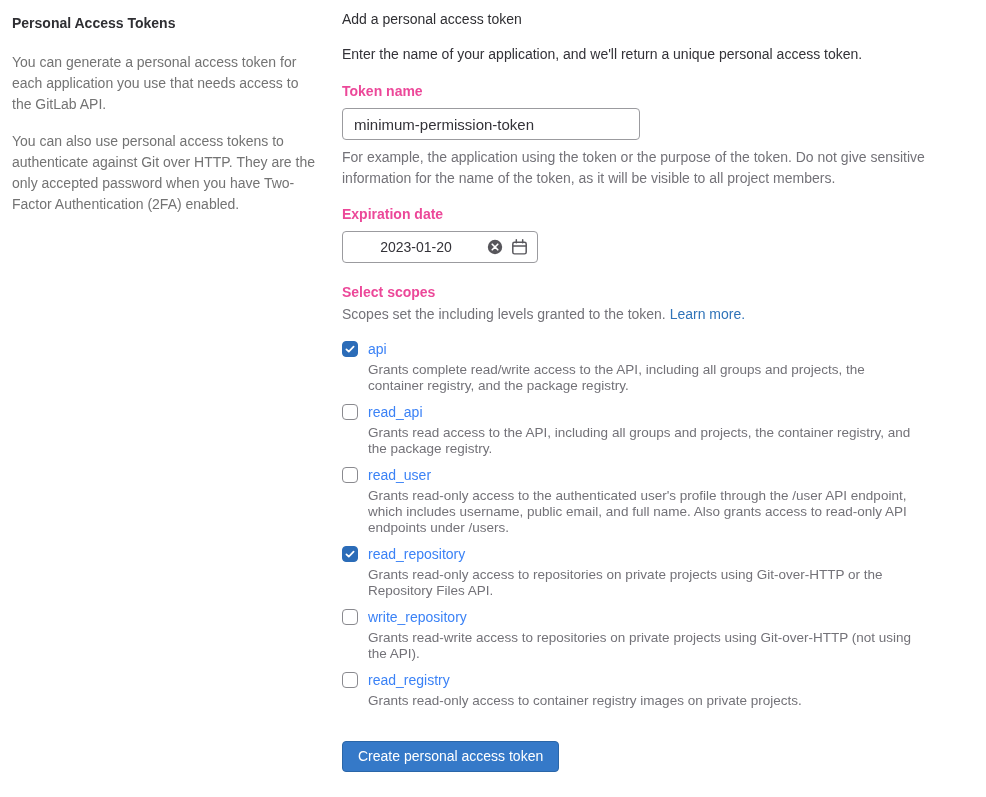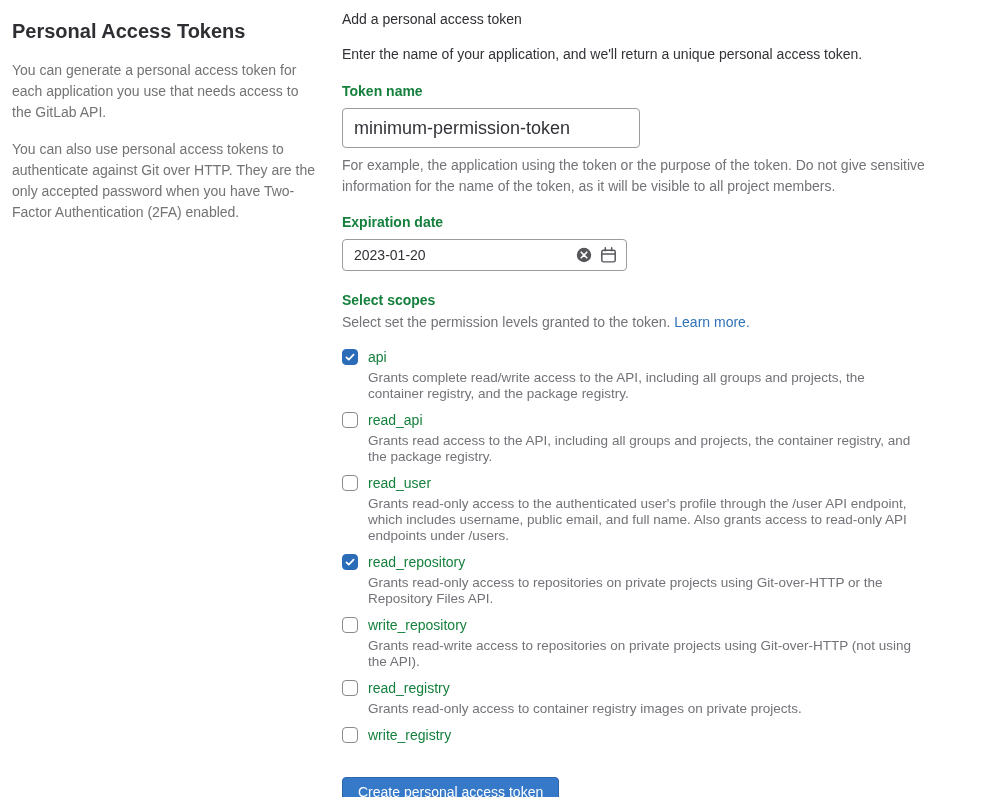--- a/index.html
+++ b/index.html
@@ -13,24 +13,24 @@
     color: #333238;
     overflow: hidden;
   }
   .layout {
     display: flex;
     padding: 10px 12px 0 12px;
   }
   
   .left-col { width: 303px; margin-right: 27px; flex-shrink: 0; }
   .page-title {
-    font-size: 20px;
+    font-size: 14px;
     font-weight: 700;
     color: #2f2f33;
-    margin: 8px 0 15px 0;
+    margin: 0 0 15px 0;
     line-height: 27px;
   }
   .left-col p {
     margin: 0 0 16px 0;
     line-height: 21px;
     color: #737373;
   }
   
   .right-col { width: 622px; }
   .section-heading {
@@ -41,55 +41,56 @@
     line-height: 19px;
   }
   .section-sub {
     margin: 15px 0 17px 0;
     line-height: 21px;
     color: #333238;
   }
   .field-label {
     display: block;
     font-weight: 700;
-    color: #15803d;
+    color: #ec4899;
     line-height: 19px;
     margin-bottom: 7px;
   }
   .text-input {
     display: block;
     width: 298px;
-    height: 40px;
+    height: 32px;
     border: 1px solid #9b9b9f;
     border-radius: 4px;
     padding: 0 11px;
     font-family: "Liberation Sans", sans-serif;
-    font-size: 18px;
+    font-size: 15px;
     color: #333238;
     background: #fff;
     outline: none;
   }
   .help-text {
     margin: 7px 0 0 0;
     color: #737278;
     line-height: 21px;
     max-width: 622px;
   }
   .group-gap-lg { margin-top: 16px; }
   .group-gap-xl { margin-top: 20px; }
   
   .date-field {
-    width: 285px;
+    width: 196px;
     height: 32px;
     border: 1px solid #9b9b9f;
     border-radius: 4px;
     display: flex;
     align-items: center;
     padding: 0 9px 0 11px;
     background: #fff;
+    text-align: center;
   }
   .date-value { flex: 1; color: #333238; }
   .icon-btn {
     border: none;
     background: transparent;
     padding: 0;
     margin-left: 8px;
     width: 17px;
     height: 17px;
     display: flex;
@@ -116,21 +117,21 @@
     justify-content: center;
     cursor: pointer;
   }
   .checkbox svg { display: none; }
   .checkbox.checked {
     background: #2b6cb8;
     border-color: #2b6cb8;
   }
   .checkbox.checked svg { display: block; }
   .scope-label {
-    color: #15803d;
+    color: #3b82f6;
     line-height: 20px;
     cursor: pointer;
   }
   .scope-desc {
     margin: 3px 0 0 26px;
     max-width: 556px;
     color: #737278;
     font-size: 13.5px;
     line-height: 16px;
   }
@@ -190,21 +191,21 @@
               <line x1="5" y1="0.8" x2="5" y2="3.6" stroke="#57565b" stroke-width="1.4" stroke-linecap="round"></line>
               <line x1="11" y1="0.8" x2="11" y2="3.6" stroke="#57565b" stroke-width="1.4" stroke-linecap="round"></line>
             </svg>
           </span>
         </button>
       </div>
     </div>
 
     <div class="group-gap-xl">
       <label class="field-label" style="margin-bottom:2px;">Select scopes</label>
-      <p class="scopes-help"><span>Select set the permission levels granted to the token. </span><a class="learn-more">Learn more.</a></p>
+      <p class="scopes-help"><span>Scopes set the including levels granted to the token. </span><a class="learn-more">Learn more.</a></p>
 
       <div class="scope-list">
   <div class="scope-row">
     <div class="scope-head">
       <span class="checkbox checked">
         <span style="display:flex;">
           <svg width="12" height="12" viewBox="0 0 16 16" fill="none">
             <path d="M3.2 8.4 L6.4 11.5 L12.8 4.8" stroke="#ffffff" stroke-width="2.3" stroke-linecap="round" stroke-linejoin="round"></path>
           </svg>
         </span>
@@ -270,28 +271,20 @@
         <span style="display:flex;">
           
         </span>
       </span>
       <span class="scope-label">read_registry</span>
     </div>
     <p class="scope-desc">Grants read-only access to container registry images on private projects.</p>
   </div>
 
   <div class="scope-row">
-    <div class="scope-head">
-      <span class="checkbox">
-        <span style="display:flex;">
-          
-        </span>
-      </span>
-      <span class="scope-label">write_registry</span>
-    </div>
   </div>
 </div>
     </div>
 
     <button class="submit-btn">Create personal access token</button>
   </div>
 
 </div>
 
 </body></html>

